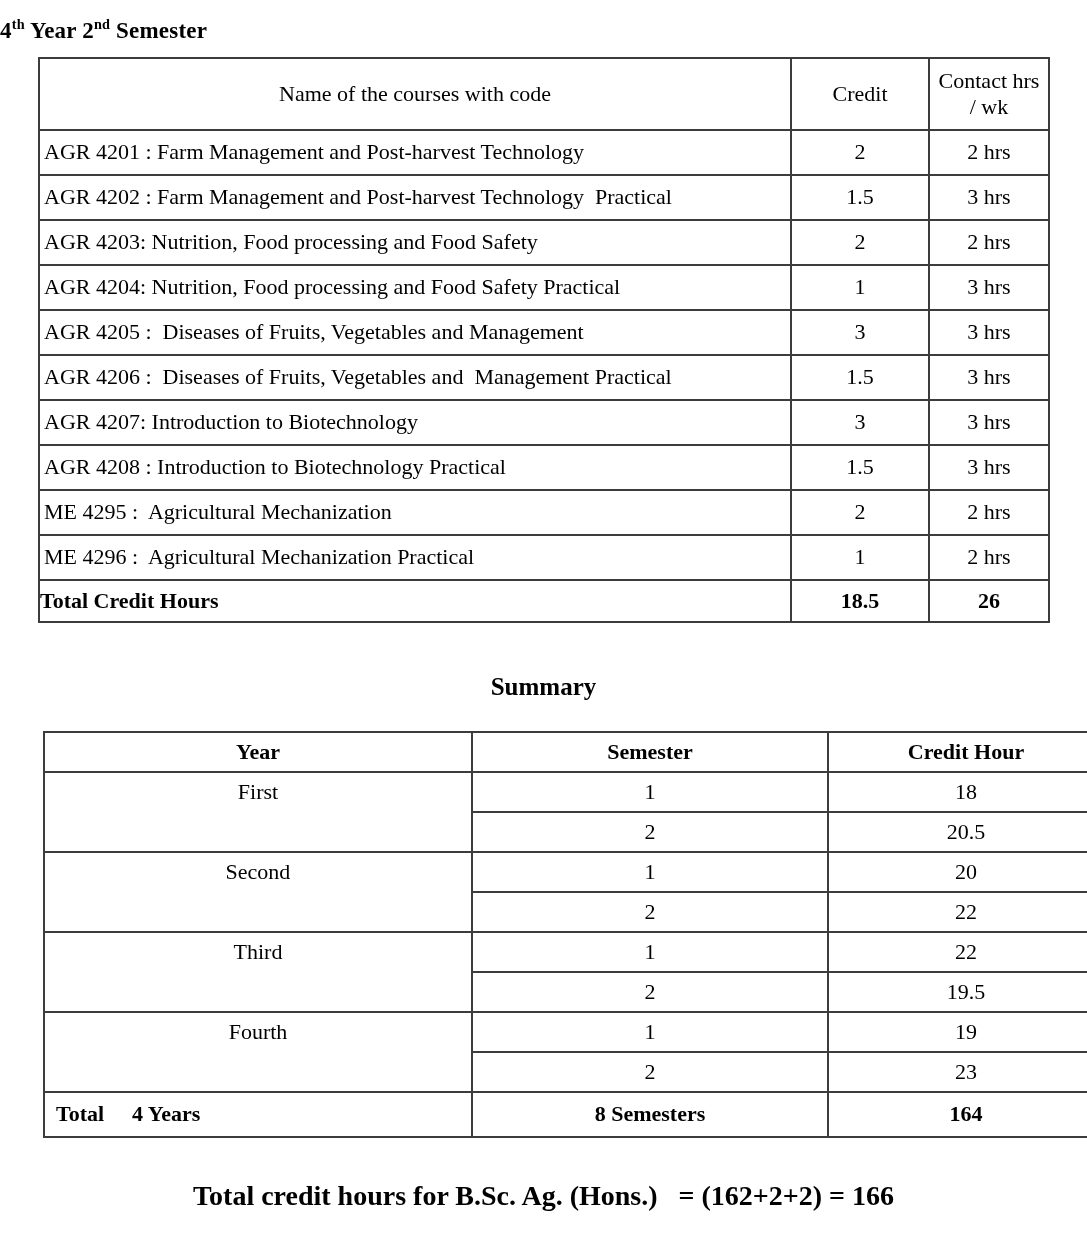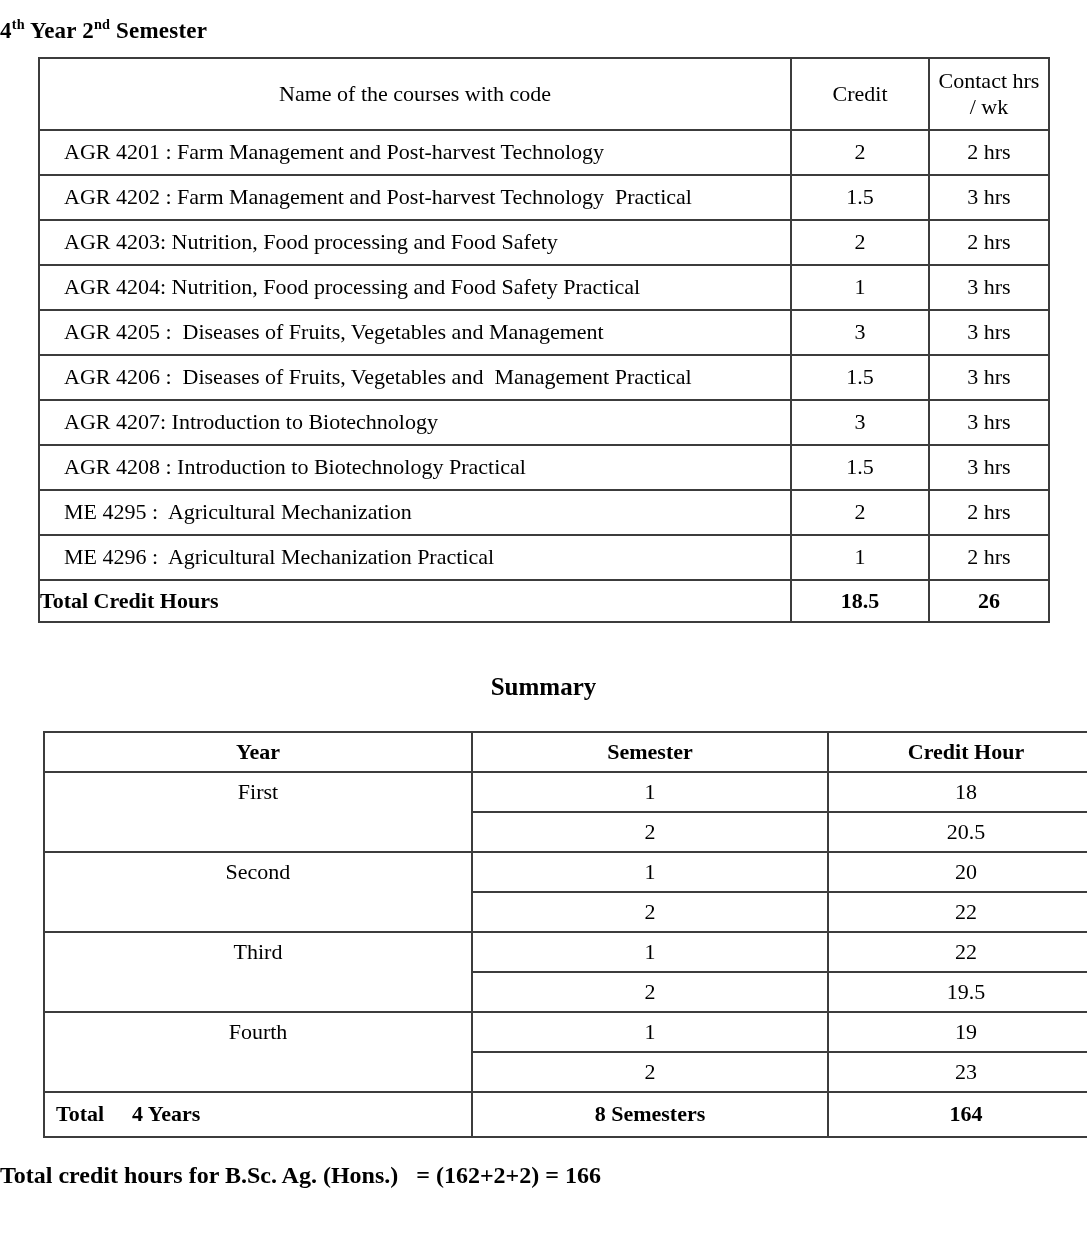--- a/index.html
+++ b/index.html
@@ -30,21 +30,21 @@
     font-weight: normal;
     text-align: center;
     height: 72px;
     vertical-align: middle;
     padding: 2px 6px;
   }
   .col-name    { width: 752px; }
   .col-credit  { width: 138px; }
   .col-contact { width: 120px; }
   .course-table td { height: 45px; vertical-align: middle; }
-  .cell-name  { text-align: left; padding-left: 24px; padding-right: 6px; white-space: pre-wrap; }
+  .cell-name  { text-align: left; padding-left: 4px; padding-right: 6px; white-space: pre-wrap; }
   .cell-center { text-align: center; }
   .total-label { font-weight: bold; padding-right: 11px; }
   .bold { font-weight: bold; }
   .course-table tfoot td { height: 42px; }
 
   
   .summary-heading {
     margin-top: 50px;
     text-align: center;
     font-size: 25px;
@@ -60,22 +60,23 @@
   .sum-col-year     { width: 428px; }
   .sum-col-semester { width: 356px; }
   .sum-col-credit   { width: 276px; }
   .summary-table td { height: 40px; text-align: center; vertical-align: middle; }
   .summary-table td.year-cell { vertical-align: top; padding-top: 6px; }
   .summary-table tfoot td { height: 45px; font-weight: bold; }
   .summary-total-cell { text-align: left !important; padding-left: 11px; }
   .summary-total-years { margin-left: 28px; }
 
   .footer-line {
-    margin-top: 24px;
-    font-size: 24px;
+    margin-top: 42px;
+    text-align: center;
+    font-size: 28px;
     font-weight: bold;
     white-space: pre-wrap;
   }
 </style>
 </head>
 <body>
 
 <div class="page">
 
   <h1 class="doc-title"><span>4</span><sup>th</sup><span> Year 2</span><sup>nd</sup><span> Semester</span></h1>

